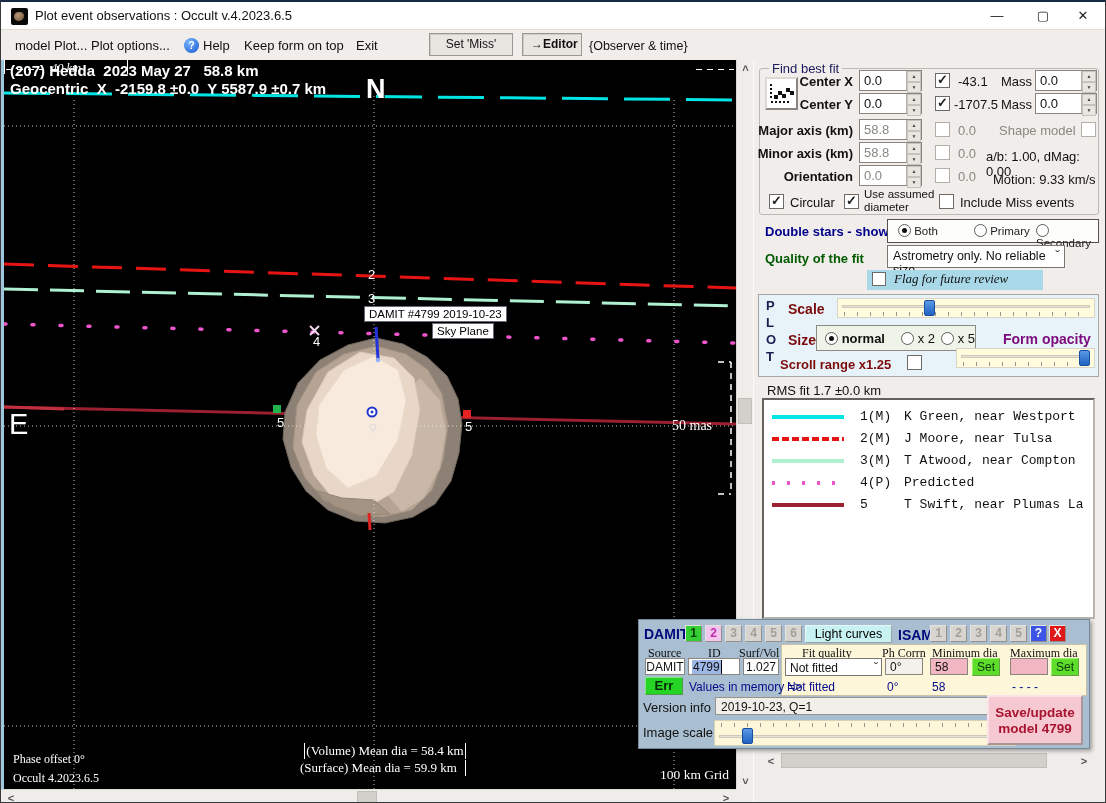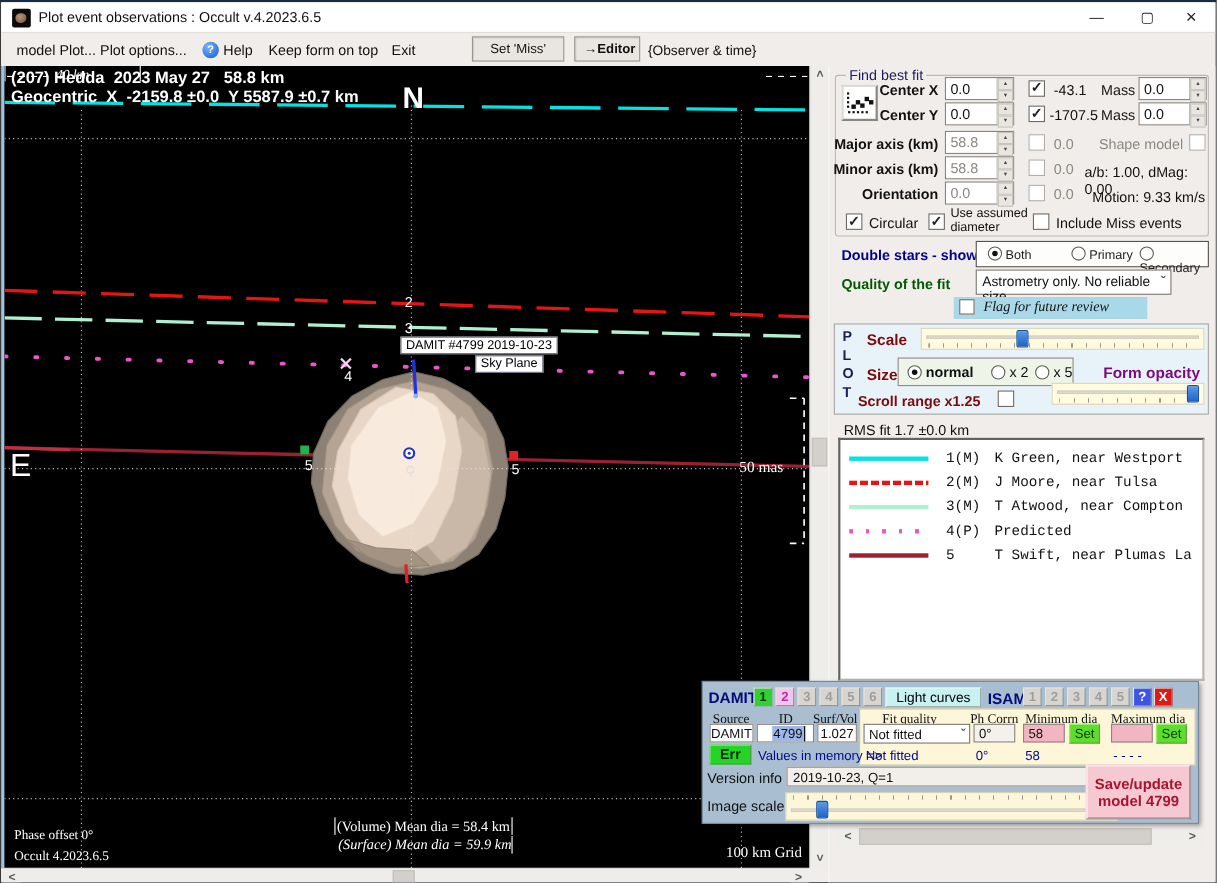--- a/index.html
+++ b/index.html
@@ -47,22 +47,22 @@
   #tooltip1, #tooltip2 { position:absolute; background:#fff; color:#000; border:1px solid #667; font-size:11.5px;
     padding:1px 4px; z-index:4; white-space:nowrap; }
   #tooltip1 { left:360px; top:246px; }
   #tooltip2 { left:428px; top:263px; }
   #lbl-50mas { left:668px; top:358px; font-size:14px; font-family:"Liberation Serif", serif; }
   #lbl-phase { left:9px; top:692px; font-size:12px; font-family:"Liberation Serif", serif; }
   #lbl-occver { left:9px; top:711px; font-size:12px; font-family:"Liberation Serif", serif; }
   #lbl-grid { left:656px; top:707px; font-size:13.5px; font-family:"Liberation Serif", serif; }
   #dia-vol { left:300px; top:683px; width:162px; font-size:13px; font-family:"Liberation Serif", serif; text-align:center;
     border-left:1px solid #fff; border-right:1px solid #fff; }
-  #dia-surf { left:296px; top:700px; width:166px; font-size:13px; font-family:"Liberation Serif", serif; text-align:right;
-    border-right:1px solid #fff;font-style:italic; }
+  #dia-surf { left:296px; top:700px; width:166px; font-size:13px; font-family:"Liberation Serif", serif; text-align:left;
+    border-right:1px solid #fff; }
   #scalebar { left:308px; top:708px; width:124px; height:14px; border-left:1px solid #fff; border-right:1px solid #fff; z-index:3; }
   #scalebar .dash { position:absolute; top:9px; height:1px; width:38px;
     background:repeating-linear-gradient(90deg,#fff 0 6px,transparent 6px 11px); }
   #scalebar .dash.l { left:2px; } #scalebar .dash.r { right:2px; }
   #lbl-40km { position:absolute; left:42px; top:1px; width:40px; text-align:center; font-size:12.5px; font-style:italic;
     font-family:"Liberation Serif", serif; color:#fff; }
 
   
   .sb { position:absolute; background:#efedea; }
   .sb-btn { position:absolute; background:#efedea; color:#555; font-size:11px; text-align:center; line-height:16px; font-weight:bold; }
@@ -472,21 +472,21 @@
     <div id="yellow-panel"></div>
     <div class="colhdr" style="left:9px">Source</div>
     <div class="colhdr" style="left:69px">ID</div>
     <div class="colhdr" style="left:100px">Surf/Vol</div>
     <div class="colhdr" style="left:163px">Fit quality</div>
     <div class="colhdr" style="left:243px">Ph Corrn</div>
     <div class="colhdr" style="left:293px">Minimum dia</div>
     <div class="colhdr" style="left:371px">Maximum dia</div>
 
     <div class="cellbox" style="left:6px;top:38px;width:40px">DAMIT</div>
-    <div class="cellbox" style="left:49px;top:38px;width:52px;text-align:left;padding-left:13px" id="id-cell"><span>4799</span></div>
+    <div class="cellbox" style="left:49px;top:38px;width:52px;text-align:left;padding-left:3px" id="id-cell"><span>4799</span></div>
     <div class="cellbox" style="left:104px;top:38px;width:36px">1.027</div>
     <div id="fit-combo"><span>Not fitted</span></div>
     <div class="cellbox" style="left:246px;top:38px;width:38px;background:#f4f0ec;text-align:left;padding-left:4px">0°</div>
     <div class="cellbox pinkcell" style="left:291px;top:38px;width:38px">58</div>
     <div class="setbtn" style="left:333px;top:38px">Set</div>
     <div class="cellbox pinkcell" style="left:371px;top:38px;width:38px"></div>
     <div class="setbtn" style="left:412px;top:38px">Set</div>
 
     <div id="err-btn">Err</div>
     <div class="abs navy" style="left:50px;top:60px;font-size:12px;">Values in memory =&gt;</div>

